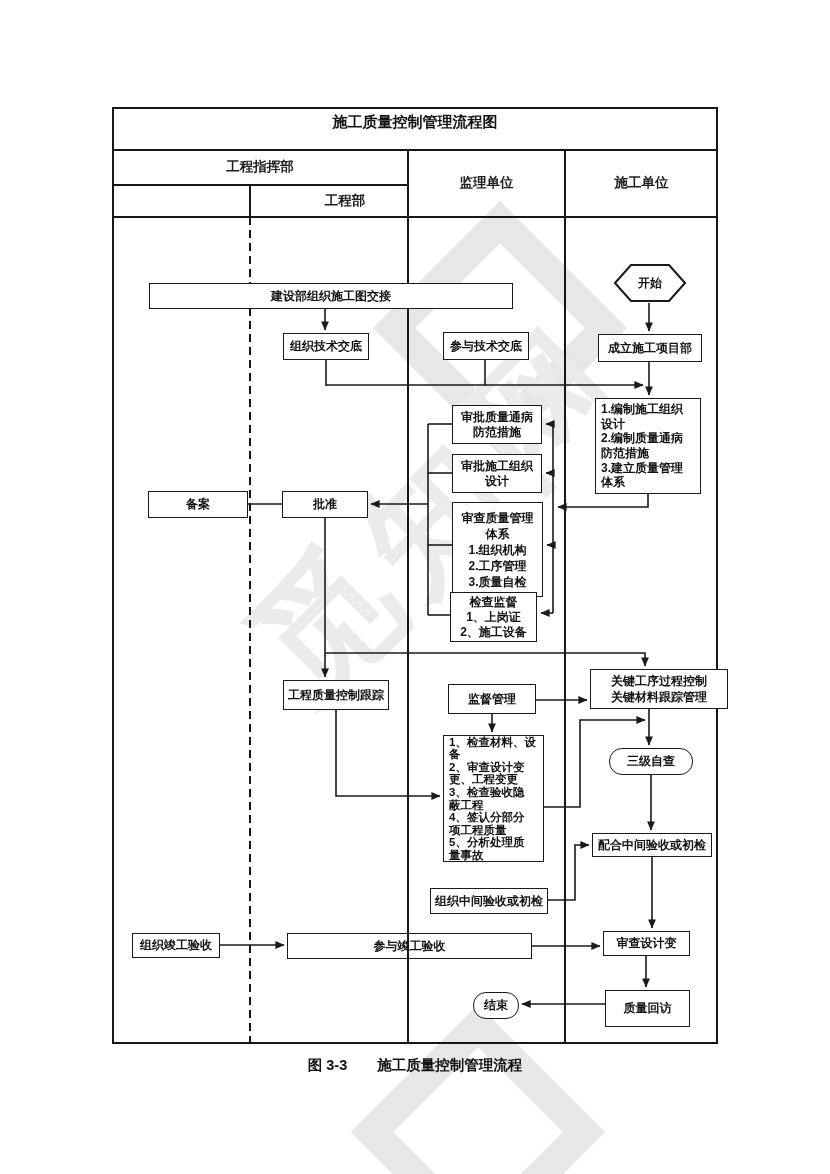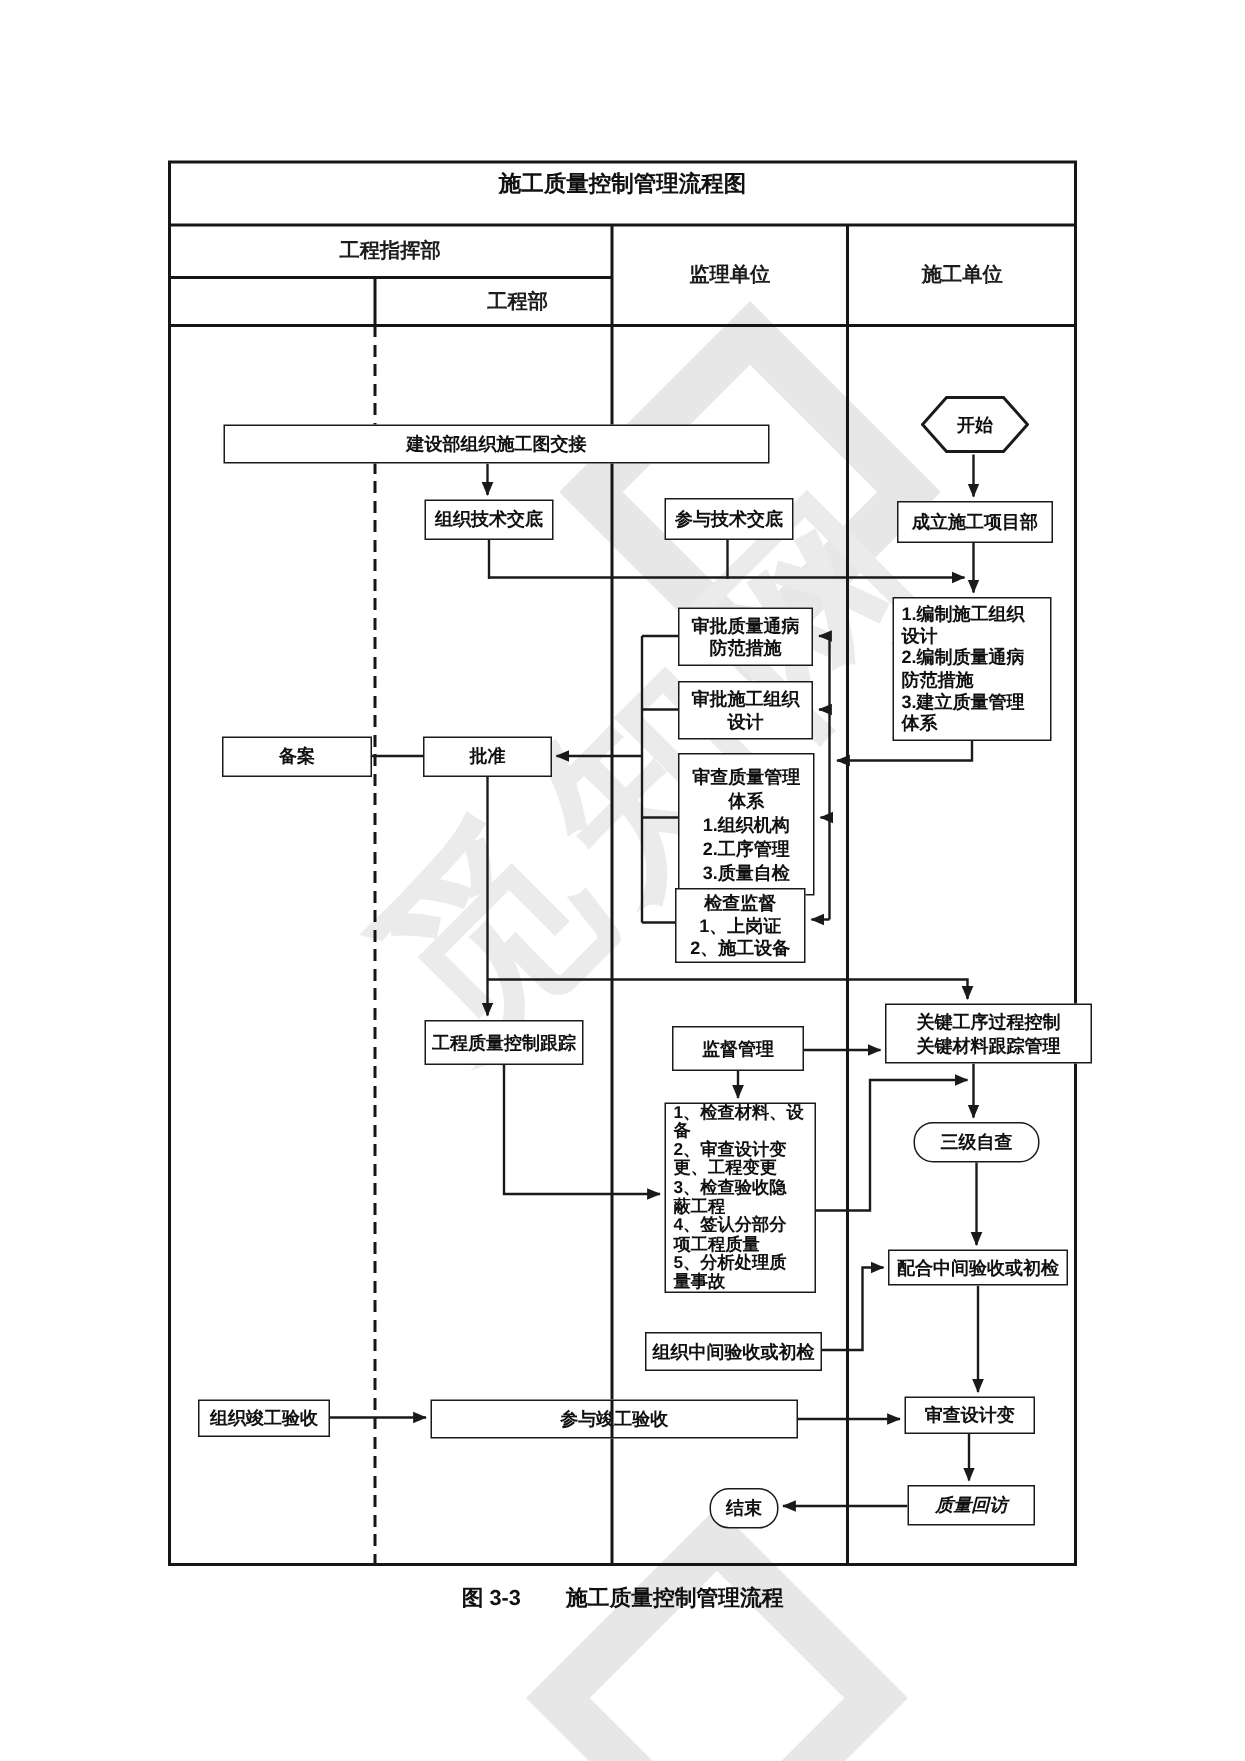--- a/index.html
+++ b/index.html
@@ -158,21 +158,21 @@
 蔽工程
 4、签认分部分
 项工程质量
 5、分析处理质
 量事故</div>
       <div class="node" style="left: 430px; top: 888px; width: 118px; height: 26px;">组织中间验收或初检</div>
       <div class="node" style="left: 592px; top: 833px; width: 120px; height: 24px;">配合中间验收或初检</div>
       <div class="node" style="left: 132px; top: 933px; width: 88px; height: 25px;">组织竣工验收</div>
       <div class="node" style="left: 287px; top: 933px; width: 245px; height: 26px;">参与竣工验收</div>
       <div class="node" style="left: 603px; top: 931px; width: 87px; height: 25px;">审查设计变</div>
-      <div class="node" style="left: 605px; top: 990px; width: 85px; height: 27px; font-style: italic;">质量回访</div>
+      <div class="node" style="left: 605px; top: 990px; width: 85px; height: 37px;">质量回访</div>
       <div class="node stadium" style="left: 473px; top: 992px; width: 46px; height: 27px;">结束</div>
     </div>
 
   <div class="caption">
     <span>图 3-3</span>
     <span>施工质量控制管理流程</span>
   </div>
 
 </div>
 

